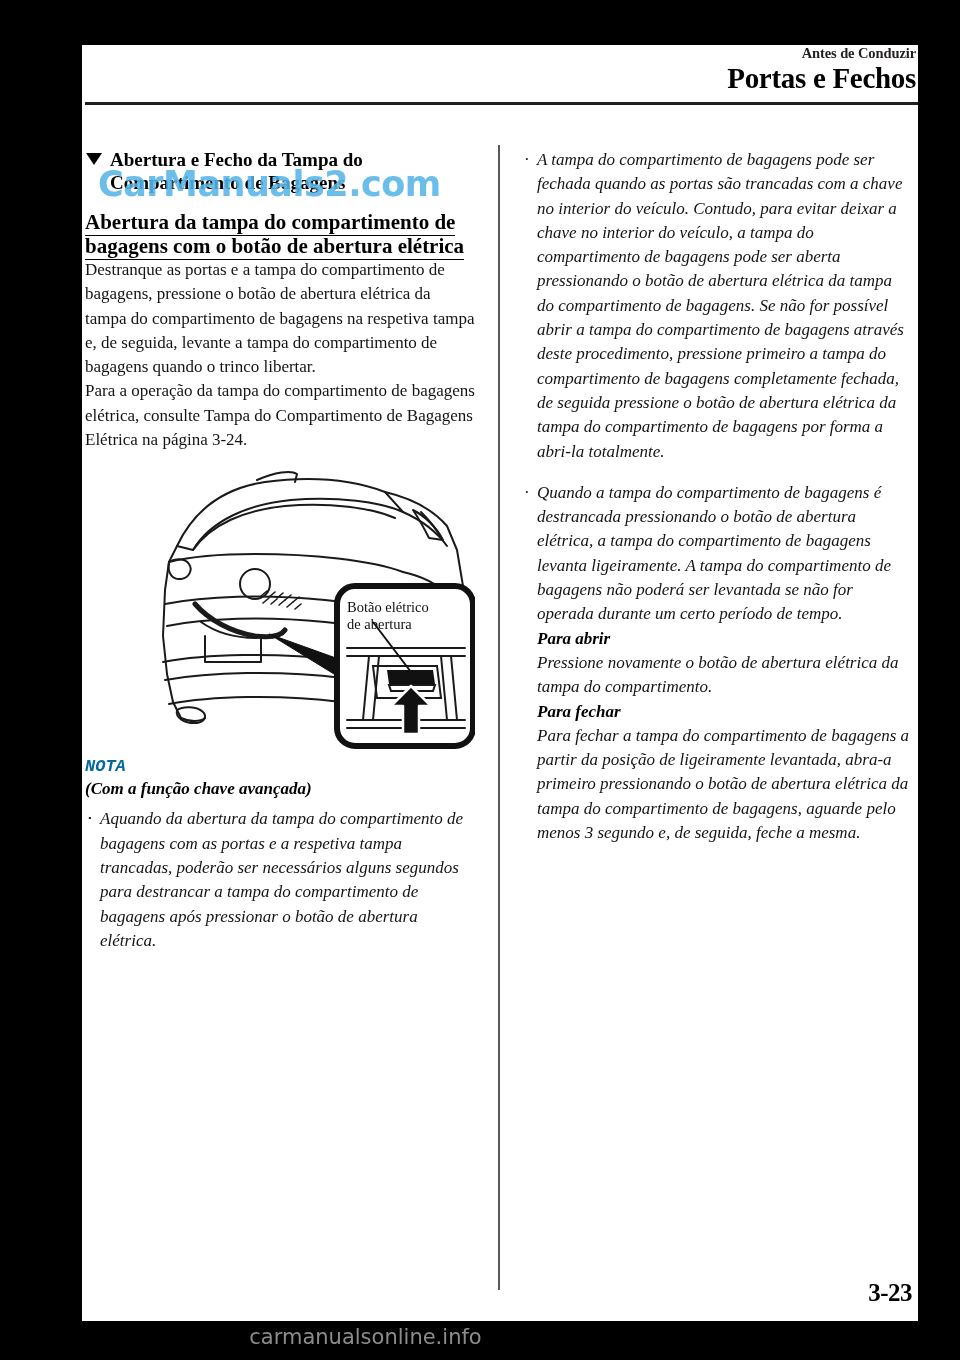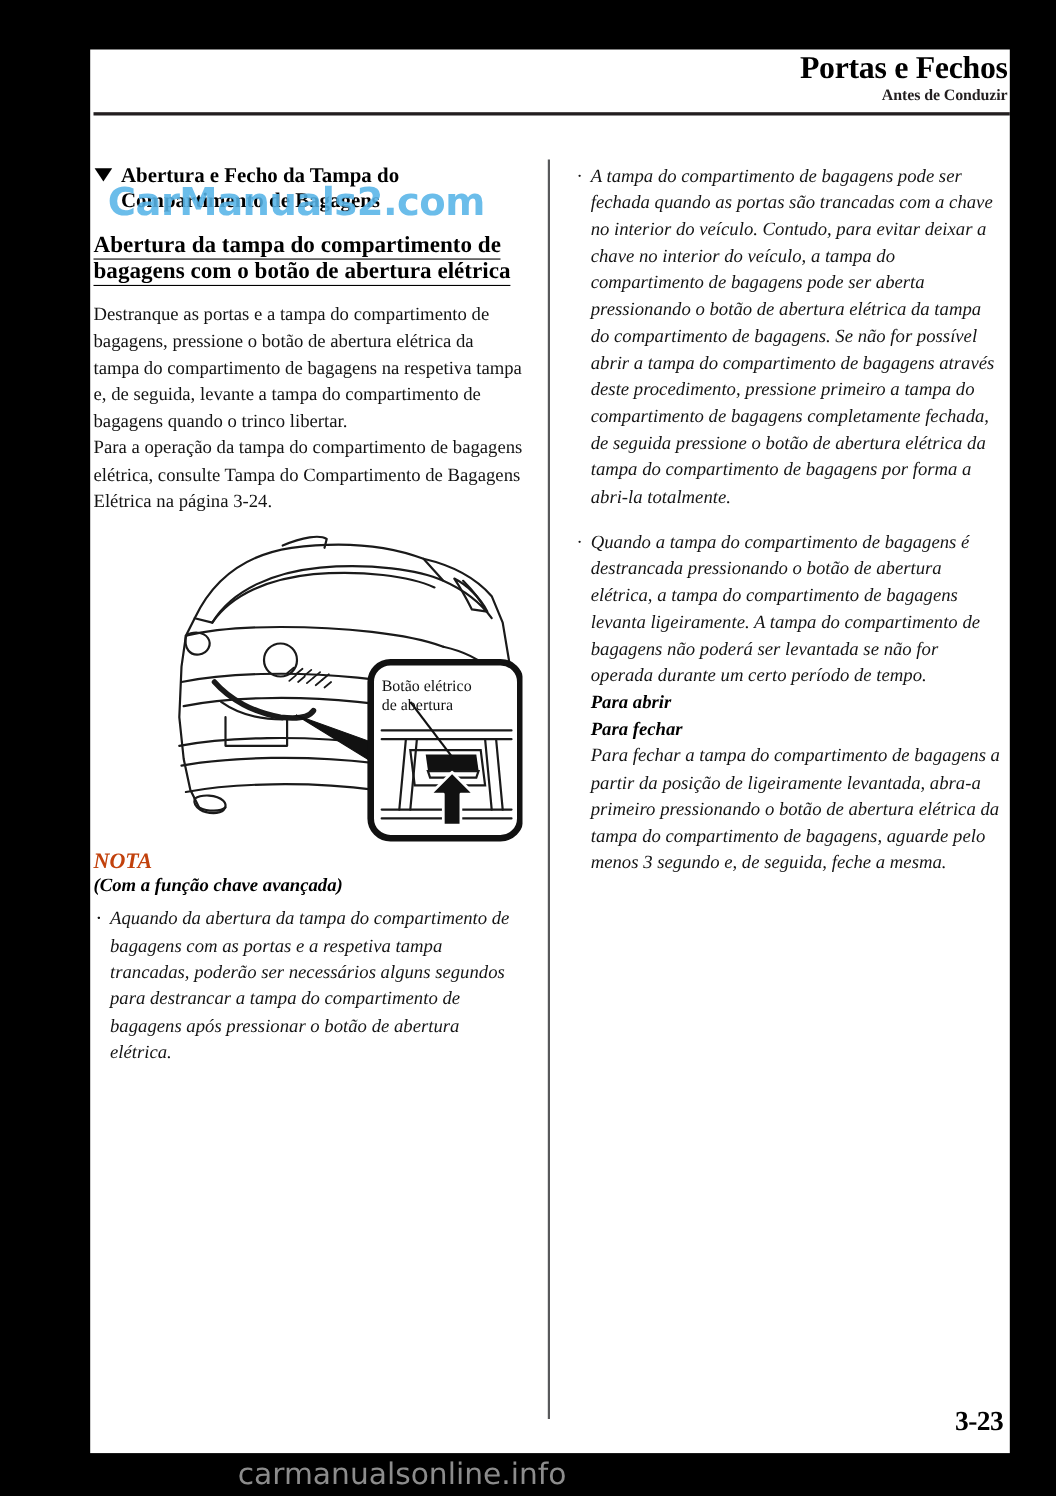--- a/index.html
+++ b/index.html
@@ -110,32 +110,31 @@
     padding-bottom: 1px;
     display: inline;
     box-decoration-break: clone;
     -webkit-box-decoration-break: clone;
   }
   .body-p {
     font-family: "Liberation Serif", serif;
     font-size: 17px;
     line-height: 24.3px;
     color: #141414;
-    margin-top: 16px;
   }
   .body-p.tight { margin-top: 0; }
 
   
   .nota-title {
-    font-family: Liberation Serif, serif;
-    font-style: italic;
-    font-weight: bold;
-    font-size: 20px;
+    font-family: Liberation Mono, monospace;
+    font-style: italic;
+    font-weight: bold;
+    font-size: 17px;
     line-height: 22px;
-    color: #c2410c;
+    color: #0369a1;
   }
   .nota-sub {
     font-family: "Liberation Serif", serif;
     font-style: italic;
     font-weight: bold;
     font-size: 17px;
     line-height: 22px;
     color: #000;
   }
   .italic-p {
@@ -213,33 +212,33 @@
   
   #site-watermark {
     position: absolute;
     left: 0;
     top: 1325px;
     width: 799px;
     text-align: center;
     padding-right: 68px;
     box-sizing: border-box;
     font-family: "DejaVu Sans", sans-serif;
-    font-size: 27px;
+    font-size: 21px;
     color: #8c8c8c;
     letter-spacing: 0px;
   }
 </style>
 </head>
 <body>
 
 <div id="page-sheet">
 
   <div id="header-block">
+    <div id="header-kicker">Antes de Conduzir</div>
     <div id="header-title">Portas e Fechos</div>
-    <div id="header-kicker">Antes de Conduzir</div>
   </div>
   <div id="header-rule"></div>
 
   <div id="col-divider"></div>
 
   <div class="column" id="col-left">
 
     <div class="sec-heading">
       <span class="tri"></span>
       <span>Abertura e Fecho da Tampa do Compartimento de Bagagens</span>
@@ -356,20 +355,21 @@
 
     <ul class="bullet-list">
       <li class="bullet-item" style="margin-top:0">
         <span class="dot">·</span>
         <span>A tampa do compartimento de bagagens pode ser fechada quando as portas são trancadas com a chave no interior do veículo. Contudo, para evitar deixar a chave no interior do veículo, a tampa do compartimento de bagagens pode ser aberta pressionando o botão de abertura elétrica da tampa do compartimento de bagagens. Se não for possível abrir a tampa do compartimento de bagagens através deste procedimento, pressione primeiro a tampa do compartimento de bagagens completamente fechada, de seguida pressione o botão de abertura elétrica da tampa do compartimento de bagagens por forma a abri-la totalmente.</span>
       </li>
       <li class="bullet-item" style="margin-top:17px">
         <span class="dot">·</span>
         <span>Quando a tampa do compartimento de bagagens é destrancada pressionando o botão de abertura elétrica, a tampa do compartimento de bagagens levanta ligeiramente. A tampa do compartimento de bagagens não poderá ser levantada se não for operada durante um certo período de tempo.</span>
         <div class="sub-bold-it">Para abrir</div>
+        <div class="italic-p">Pressione novamente o botão de abertura elétrica da tampa do compartimento.</div>
         <div class="sub-bold-it">Para fechar</div>
         <div class="italic-p">Para fechar a tampa do compartimento de bagagens a partir da posição de ligeiramente levantada, abra-a primeiro pressionando o botão de abertura elétrica da tampa do compartimento de bagagens, aguarde pelo menos 3 segundo e, de seguida, feche a mesma.</div>
       </li>
     </ul>
   </div>
 
   <div id="page-number">3-23</div>
 </div>
 
 <div id="watermark-top">CarManuals2.com</div>

